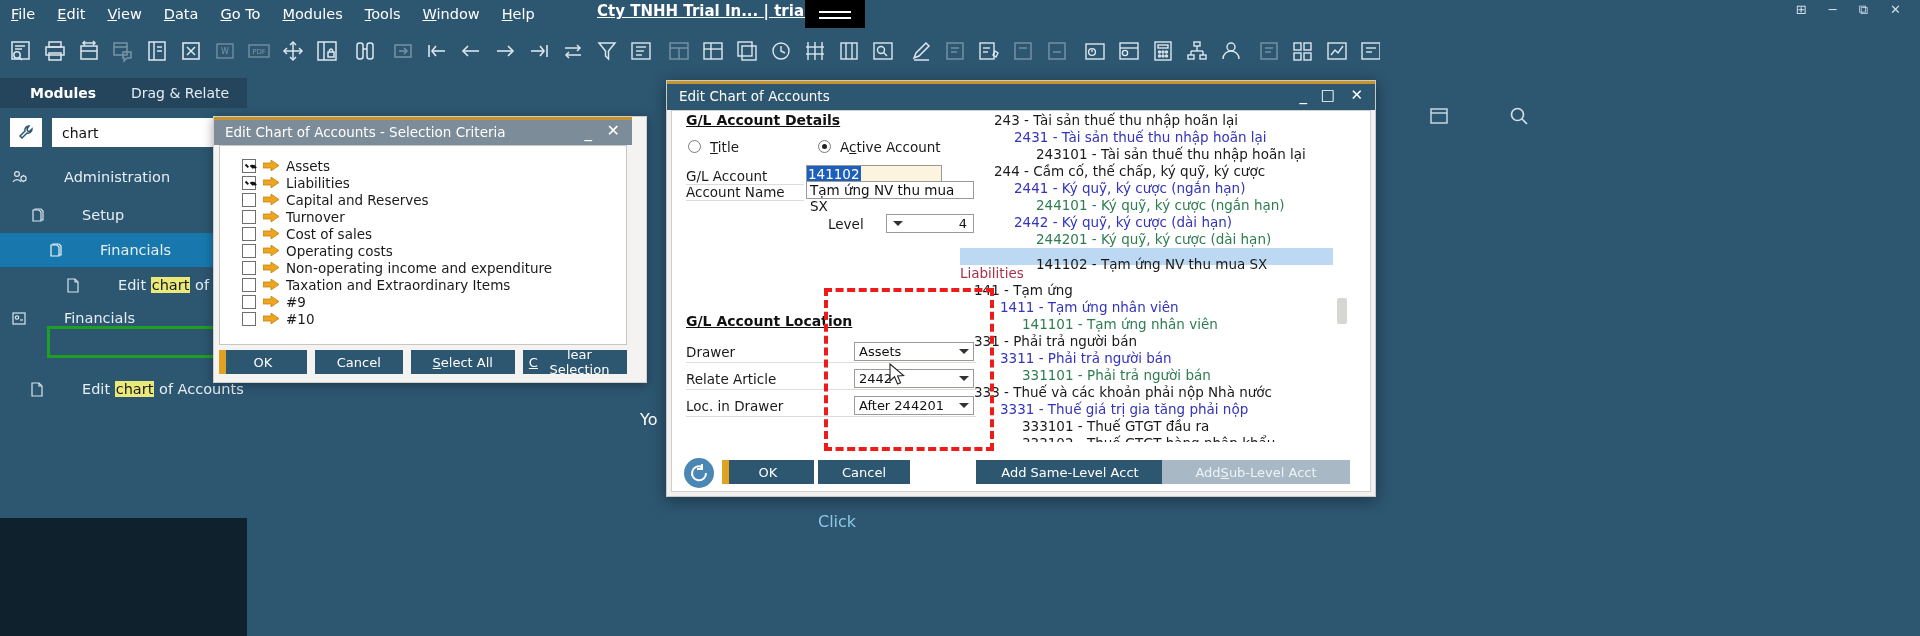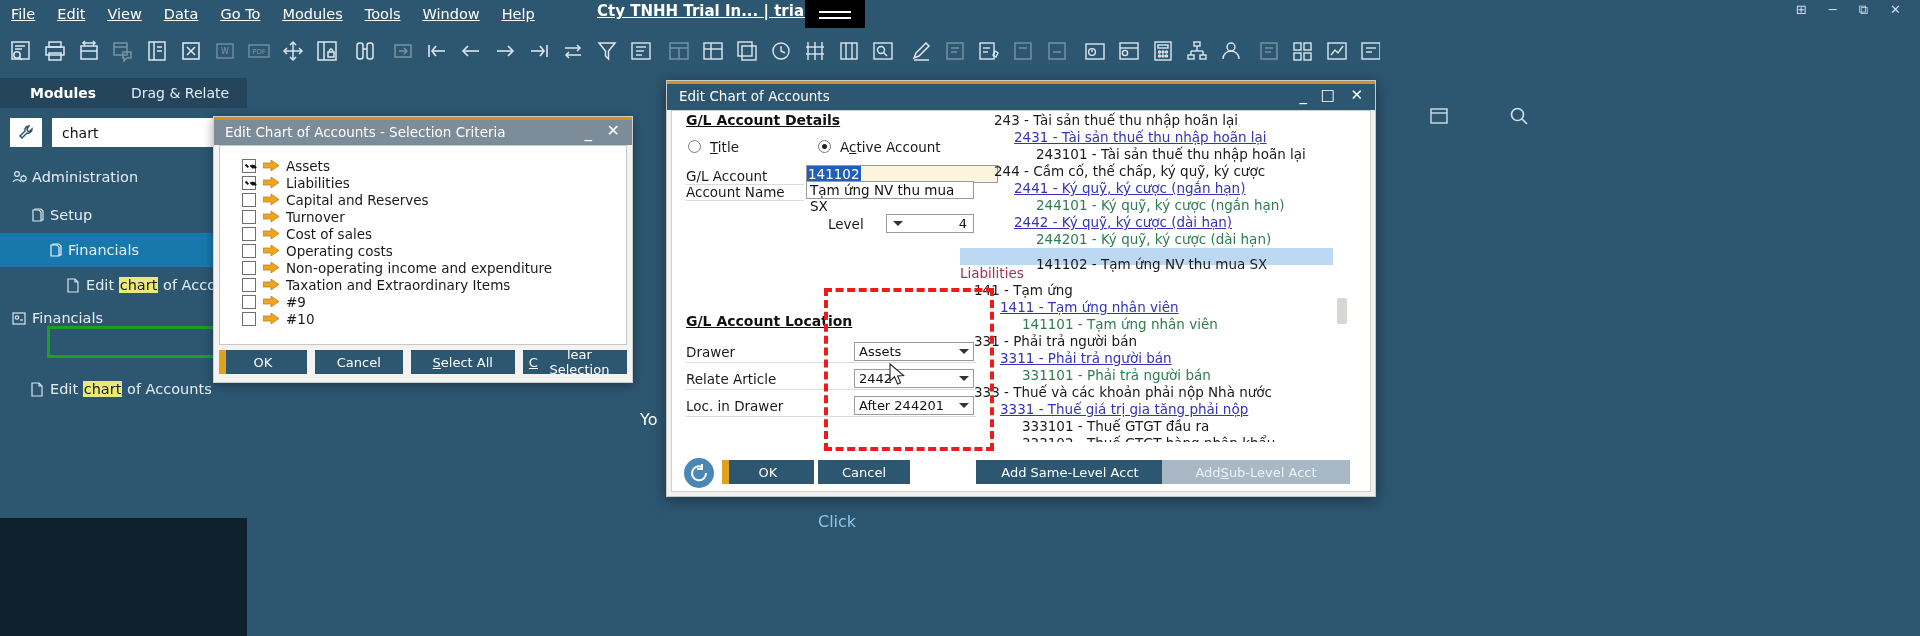--- a/index.html
+++ b/index.html
@@ -13,21 +13,21 @@
   .app{position:relative;width:1920px;height:636px;}
 
   
   .menubar{
     position:absolute;left:0;top:0;width:1920px;height:28px;
     background:#2d5671;
     display:flex;align-items:center;
   }
   .menu-item{
     color:#ffffff;font-size:14.5px;padding:0 11px;line-height:28px;
-    white-space:nowrap;cursor:default;text-decoration:underline;
+    white-space:nowrap;cursor:default;
   }
   .menu-item u{text-decoration:underline;}
   .win-title{
     position:absolute;left:597px;top:2px;
     color:#ffffff;font-size:15px;font-weight:bold;
     text-decoration:underline;white-space:nowrap;
   }
   .hamburger{
     position:absolute;left:805px;top:0px;width:60px;height:30px;
     background:#000000;
@@ -74,40 +74,41 @@
   .sb-search-row{position:absolute;left:10px;top:40px;width:237px;height:29px;}
   .sb-search-btn{
     position:absolute;left:0;top:0;width:32px;height:29px;background:#ffffff;
     display:flex;align-items:center;justify-content:center;
   }
   .sb-search-input{
     position:absolute;left:42px;top:0;width:205px;height:29px;background:#ffffff;
     border:none;outline:none;font-size:14px;color:#111;padding-left:10px;
     font-family:"DejaVu Sans","Liberation Sans",sans-serif;box-sizing:border-box;
   }
-  .sb-row{position:absolute;left:0;height:34px;display:flex;align-items:center;color:#e6eef4;font-size:14.5px;white-space:nowrap;}
+  .sb-row{position:absolute;left:0;height:34px;display:flex;align-items:center;color:#e6eef4;font-size:14.5px;white-space:nowrap;gap:32px;}
   .sb-row .ico{width:26px;display:flex;justify-content:center;align-items:center;}
   .sb-row.sel{background:#1878ad;width:247px;}
   .hl{background:#eaea7a;color:#1a1a1a;padding:0 1px;}
   .green-box{
     position:absolute;left:47px;top:248px;width:200px;height:32px;
     border:3px solid #1f9e24;box-sizing:border-box;
   }
   .bottom-strip{
     position:absolute;left:0;top:518px;width:247px;height:118px;background:#10212e;
   }
   .bottom-strip2{
     position:absolute;left:247px;top:518px;width:400px;height:118px;background:#2d5671;
   }
 
   
   .dlg-sel{
     position:absolute;left:213px;top:116px;width:418px;height:265px;
     background:#f4f3f1;border:1px solid #cfcfcb;
     box-shadow:0 2px 10px rgba(0,0,0,.35);
+    padding-left:14px;
   }
   .dlg-sel .titlebar{
     position:absolute;left:0;top:0;width:418px;height:25px;background:#7d8c99;
     border-top:3px solid #c8932b;
   }
   .dlg-sel .titlebar .t{
     position:absolute;left:11px;top:4px;color:#ffffff;font-size:13.5px;
   }
   .dlg-sel .titlebar .min{position:absolute;right:40px;top:3px;color:#ffffff;font-size:15px;}
   .dlg-sel .titlebar .cls{position:absolute;right:12px;top:1px;color:#ffffff;font-size:16px;}
@@ -186,21 +187,21 @@
   
   .red-dash{
     position:absolute;left:824px;top:288px;width:170px;height:163px;
     border:4px dashed #ee1b1b;box-sizing:border-box;pointer-events:none;z-index:40;
   }
 
   
   .tree{position:absolute;left:960px;top:112px;width:390px;height:330px;overflow:hidden;}
   .tnode{position:absolute;font-size:13.5px;white-space:nowrap;line-height:16px;}
   .tnode.blk{color:#1a1a1a;}
-  .tnode.blu{color:#3333bb;text-decoration:underline;}
+  .tnode.blu{color:#3333bb;}
   .tnode.grn{color:#2e7d4f;}
   .tnode.red{color:#a8304a;}
   .tsel{position:absolute;background:#bcd8f2;height:17px;}
   .scrollthumb{position:absolute;left:1337px;top:298px;width:10px;height:26px;background:#d6d6d2;border-radius:2px;}
 
   
   .mb-back{
     position:absolute;left:684px;top:458px;width:30px;height:30px;border-radius:50%;
     background:#4a87b5;display:flex;align-items:center;justify-content:center;
   }
@@ -743,21 +744,21 @@
   <div class="sect-title" style="left:686px;top:112px">G/L Account Details</div>
 
   <div class="radio" style="left:688px;top:140px"></div>
   <div class="fld-label" style="left:710px;top:139px"><span style="text-decoration:underline">T</span>itle</div>
 
   <div class="radio on" style="left:818px;top:140px"></div>
   <div class="fld-label" style="left:840px;top:139px">A<span style="text-decoration:underline">c</span>tive Account</div>
 
   <div class="fld-label" style="left:686px;top:168px">G/L Account</div>
   <div class="underline-row" style="left:686px;top:184px;width:118px;"></div>
-  <div class="txtinput" style="left:806px;top:165px;width:192px"><span class="sel">141102</span></div>
+  <div class="txtinput" style="left:806px;top:165px;width:136px"><span class="sel">141102</span></div>
 
   <div class="fld-label" style="left:686px;top:184px">Account Name</div>
   <div class="underline-row" style="left:686px;top:200px;width:118px;"></div>
   <div class="txtinput plain" style="left:806px;top:181px;width:168px">Tạm ứng NV thu mua SX</div>
 
   <div class="fld-label" style="left:828px;top:216px">Level</div>
   <div class="level-box" style="left:886px;top:214px;width:88px">
     <span class="caret"></span>
     <span class="val">4</span>
   </div>

